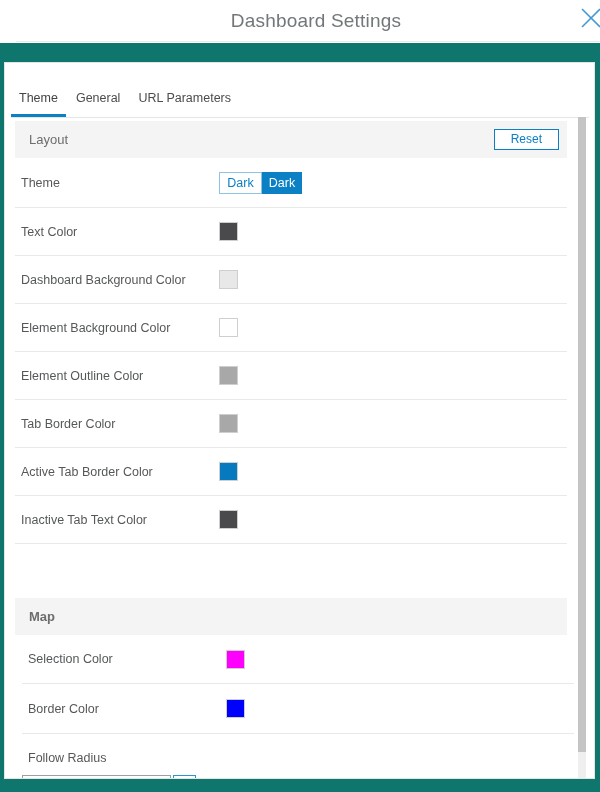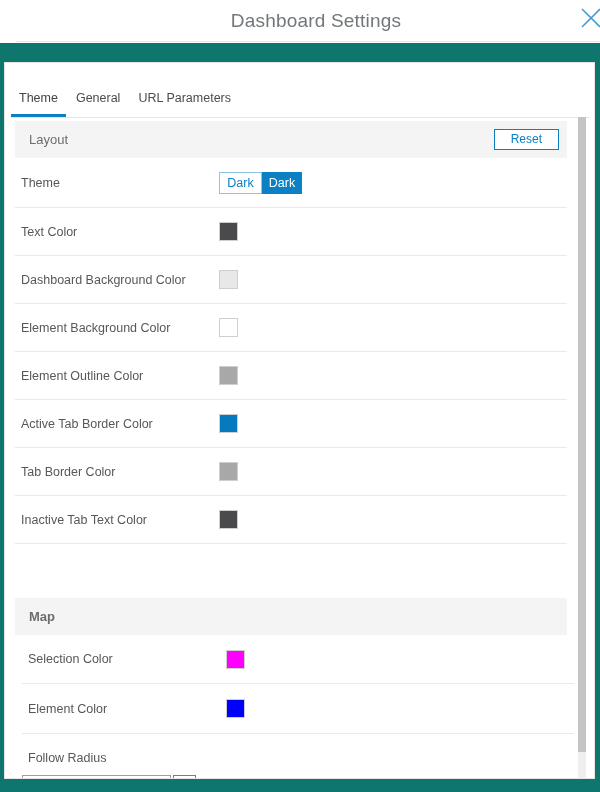--- a/index.html
+++ b/index.html
@@ -153,27 +153,27 @@
         <div class="row-label">Element Background Color</div>
         <div class="swatch" style="background-color: rgb(255, 255, 255);"></div>
       </div>
 
       <div class="row">
         <div class="row-label">Element Outline Color</div>
         <div class="swatch" style="background-color: rgb(168, 168, 168);"></div>
       </div>
 
       <div class="row">
+        <div class="row-label">Tab Border Color</div>
+        <div class="swatch" style="background-color: rgb(168, 168, 168);"></div>
+      </div>
+
+      <div class="row">
         <div class="row-label">Active Tab Border Color</div>
         <div class="swatch" style="background-color: rgb(7, 121, 191);"></div>
-      </div>
-
-      <div class="row">
-        <div class="row-label">Tab Border Color</div>
-        <div class="swatch" style="background-color: rgb(168, 168, 168);"></div>
       </div>
 
 
       <div class="row">
         <div class="row-label">Inactive Tab Text Color</div>
         <div class="swatch" style="background-color: rgb(74, 74, 76);"></div>
       </div>
     </div>
 
     <div class="band band-map">
@@ -181,21 +181,21 @@
     </div>
 
     <div class="rows rows-map">
 
       <div class="row" style="height:49px;">
         <div class="row-label">Selection Color</div>
         <div class="swatch" style="background-color: rgb(255, 0, 255);"></div>
       </div>
 
       <div class="row" style="height:50px;">
-        <div class="row-label">Element Color</div>
+        <div class="row-label">Border Color</div>
         <div class="swatch" style="background-color: rgb(0, 0, 255);"></div>
       </div>
 
       <div class="row row-last" style="align-items:flex-start;flex-direction:column;">
         <div class="row-label" style="margin-top:17px;">Follow Radius</div>
         <div class="radius-wrap">
           <input class="num-input" type="text" value="60" style="">
           <div class="spinner">
             <button class="spin-btn">
                 <span>△</span>

